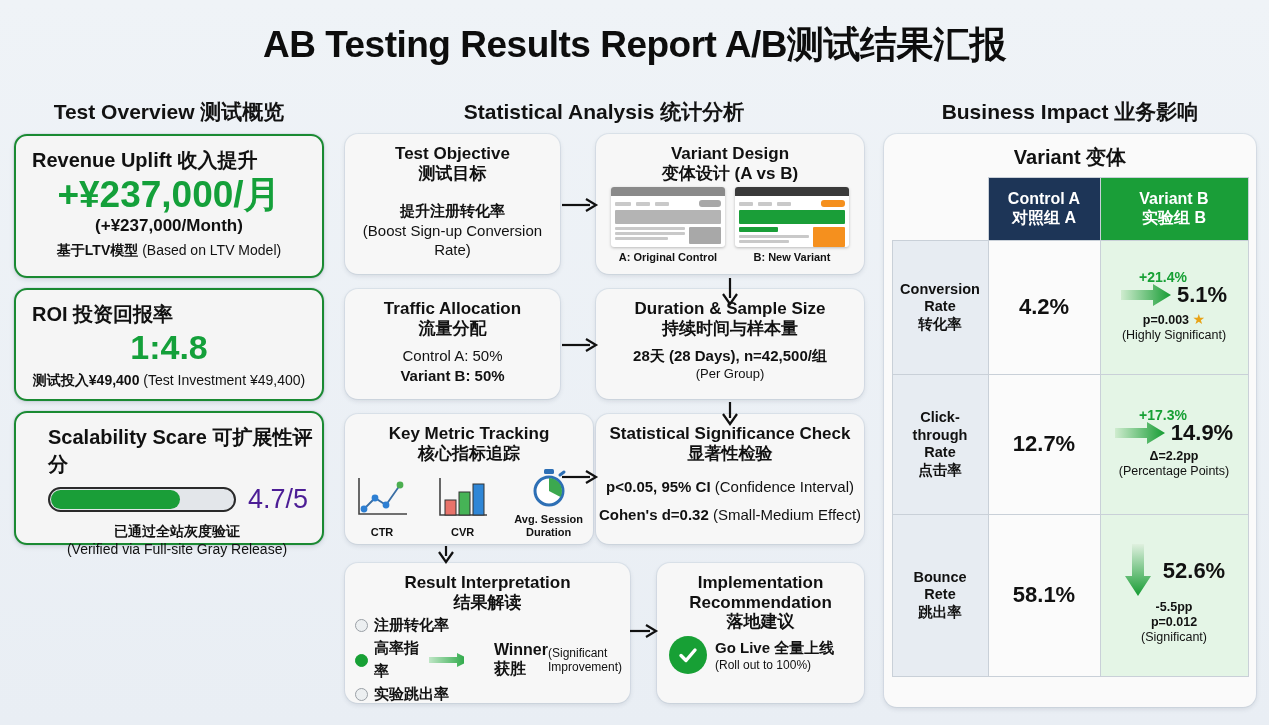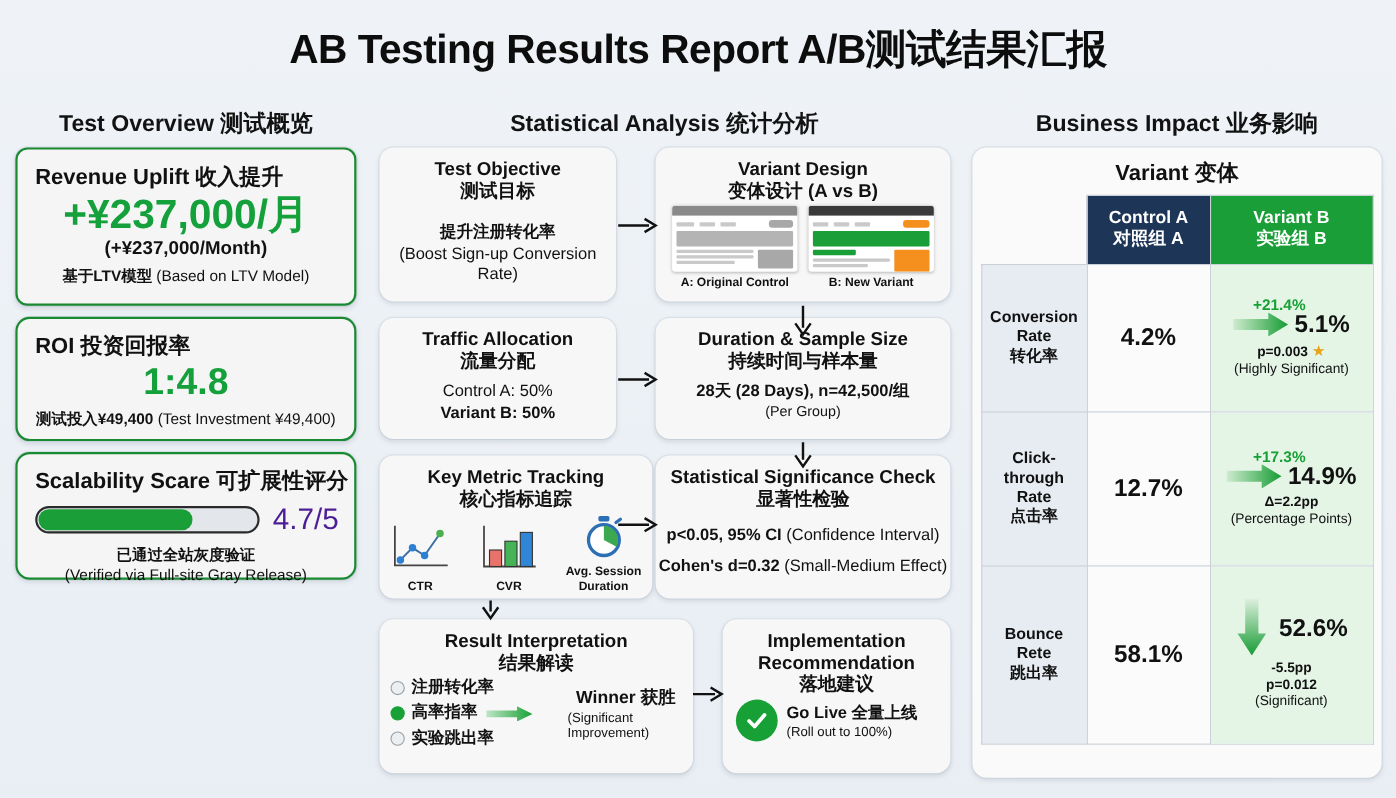--- a/index.html
+++ b/index.html
@@ -28,23 +28,23 @@
 
   
   .card {
     position: absolute; background: #f7f7f7;
     border-radius: 13px;
     box-shadow: 0 2px 5px rgba(40,55,75,.13), 0 0 0 1px rgba(210,218,228,.55);
   }
   .card.outline { background:#f5f5f5; border: 2.5px solid #1a8a32; }
 
   
-  #card-revenue { left: 14px; top: 134px; width: 310px; height: 144px; border-radius: 11px; }
+  #card-revenue { left: 14px; top: 134px; width: 310px; height: 144px; }
   #card-roi     { left: 14px; top: 288px; width: 310px; height: 113px; }
-  #card-scale   { left: 14px; top: 411px; width: 310px; height: 116px; }
+  #card-scale   { left: 14px; top: 411px; width: 310px; height: 134px; padding-left: 16px; }
   #card-next    { left: 14px; top: 555px; width: 310px; height: 152px; }
 
   .lc-title { font-size: 20px; font-weight: 700; text-align: left; padding: 11px 0 0 16px; }
   .big-green { font-size: 37px; font-weight: 700; color:#14a03a; text-align:center; line-height:1.05; margin-top: 2px;}
   .mid-green { font-size: 34px; font-weight: 700; color:#14a03a; text-align:center; line-height:1.05; margin-top: 2px;}
   .paren-bold { font-size: 17px; font-weight: 700; text-align:center; margin-top: 1px; }
   .note-line { font-size: 14px; text-align:center; margin-top: 6px; }
   .note-line b { font-weight: 700; }
 
   .bar-row { display:flex; align-items:center; gap: 12px; padding: 6px 14px 0 16px; }
@@ -93,21 +93,21 @@
   .metric-icons { display:flex; justify-content:space-between; align-items:flex-end; padding: 4px 8px 0; }
   .mi { text-align:center; }
   .mi-cap { font-size: 11px; font-weight:700; line-height:1.05; margin-top:1px; }
 
   
   .res-grid { display:flex; padding: 2px 8px 0 10px; gap: 2px; }
   .bullets { }
   .bl { display:flex; align-items:center; gap:6px; font-size:15px; font-weight:700; line-height: 1.52; }
   .dot { width:13px; height:13px; border-radius:50%; border:1.5px solid #9aa0a6; background:#eceff1; flex:none; }
   .dot.on { background:#17a035; border-color:#17a035; }
-  .winner-box { flex:1; display:flex; flex-direction:column; justify-content:center; align-items:center;margin-left:28px; }
+  .winner-box { flex:1; display:flex; flex-direction:row; justify-content:center; align-items:center;margin-left:28px; }
   .winner { font-size:16px; font-weight:700; }
   .winner-sub { font-size: 12px; }
 
   .impl-row { display:flex; align-items:center; gap:8px; padding: 4px 8px 0 12px; }
   .check {
     width: 38px; height: 38px; border-radius:50%; background:#17a035; flex:none;
     display:flex; align-items:center; justify-content:center;
   }
   .golive { font-size:15px; font-weight:700; }
   .golive-sub { font-size:12px; }

